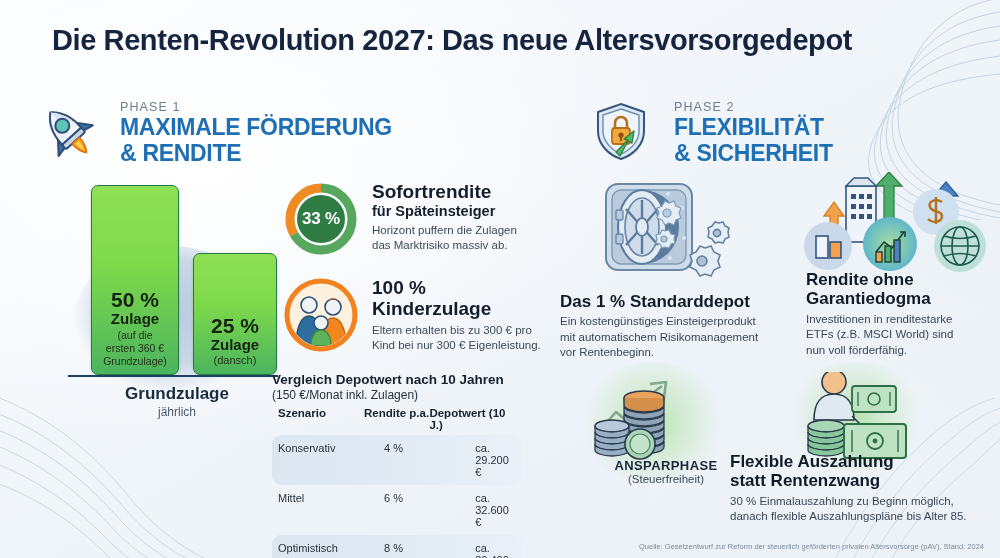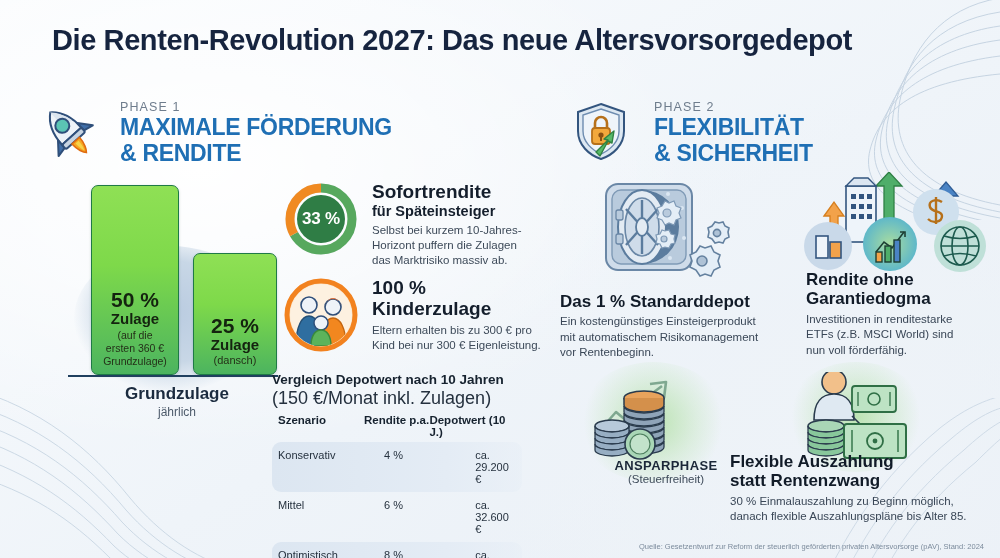--- a/index.html
+++ b/index.html
@@ -33,21 +33,21 @@
   .phase-txt { padding-top:4px; }
   .phase-kicker {
     font-size:12.5px; color:#6f7d8d; letter-spacing:1.1px; font-weight:400;
     margin-bottom:1px;
   }
   .phase-title {
     font-size:23px; font-weight:bold; color:#1f6fb4; line-height:1.12;
     letter-spacing:-0.3px; white-space:nowrap;
   }
   #phase1 { left:36px; top:96px; }
-  #phase2 { left:570px; top:96px; }
+  #phase2 { left:590px; top:96px; }
 
   
   .chart { position:absolute; left:62px; top:186px; width:230px; height:235px; }
   .chart-halo {
     position:absolute; left:12px; top:60px; width:192px; height:146px;
     background:radial-gradient(ellipse at 50% 45%, #b9cbe0 0%, #c8d7e6 45%, rgba(200,215,230,0) 72%);
     border-radius:50%;
   }
   .bars { position:absolute; left:29px; bottom:46px; width:190px; height:190px; display:flex; align-items:flex-end; gap:14px; }
   .bar {
@@ -80,21 +80,21 @@
   
   .donut { position:relative; width:74px; height:74px; }
   .donut-txt {
     position:absolute; inset:0; display:flex; align-items:center; justify-content:center;
     font-size:17px; font-weight:bold; color:#ffffff; letter-spacing:-0.2px;
   }
 
   
   .tbl { position:absolute; left:272px; top:372px; width:250px; }
   .tbl-title { font-size:13.5px; font-weight:bold; color:#16222f; line-height:1.2; }
-  .tbl-sub { font-size:18px; color:#25313f; margin-bottom:5px; }
+  .tbl-sub { font-size:12px; color:#25313f; margin-bottom:5px; }
   .tbl-head { display:flex; font-size:11.5px; font-weight:bold; color:#16222f; padding:0 6px 4px; }
   .tbl-row { display:flex; font-size:11px; color:#26323f; padding:7px 6px; border-radius:9px;gap:44px; }
   .tbl-row.alt { background:linear-gradient(90deg,#dce6f1 0%, #e4ecf5 70%, rgba(228,236,245,.35) 100%); }
   .c1 { width:92px; } .c2 { width:70px; } .c3 { width:auto; }
   .tbl-rule { height:2px; background:#21405f; margin-top:6px; }
 
   
   .blk { position:absolute; }
   .blk-h { font-size:17px; font-weight:bold; color:#111b28; line-height:1.14; }
   .blk-p { font-size:11.5px; color:#3a4757; line-height:1.34; margin-top:3px; }
@@ -236,21 +236,20 @@
         <circle cx="37" cy="37" r="31" fill="none" stroke="#e4ecef" stroke-width="9"></circle>
         <circle cx="37" cy="37" r="31" fill="none" stroke="#57a85e" stroke-width="9" stroke-dasharray="130 65" stroke-dashoffset="0" transform="rotate(-90 37 37)"></circle>
         <circle cx="37" cy="37" r="31" fill="none" stroke="#f08a22" stroke-width="9" stroke-dasharray="65 130" stroke-dashoffset="-130" transform="rotate(-90 37 37)"></circle>
         <circle cx="37" cy="37" r="24" fill="#2f7d45"></circle>
       </svg>
       <div class="donut-txt">33 %</div>
     </div>
     <div>
       <div class="feat-h1">Sofortrendite</div>
       <div class="feat-h2">für Späteinsteiger</div>
-      <div class="feat-p">Selbst bei kurzem 10-Jahres-</div>
       <div class="feat-p">Horizont puffern die Zulagen</div>
       <div class="feat-p">das Marktrisiko massiv ab.</div>
     </div>
   </div>
 
   <div class="feat" id="feat-kinder">
     <div class="feat-icon">
       <svg width="74" height="74" viewBox="0 0 74 74">
         <circle cx="37" cy="37" r="34" fill="#fbe2c4"></circle>
         <circle cx="37" cy="37" r="34" fill="none" stroke="#f2821f" stroke-width="5"></circle>

